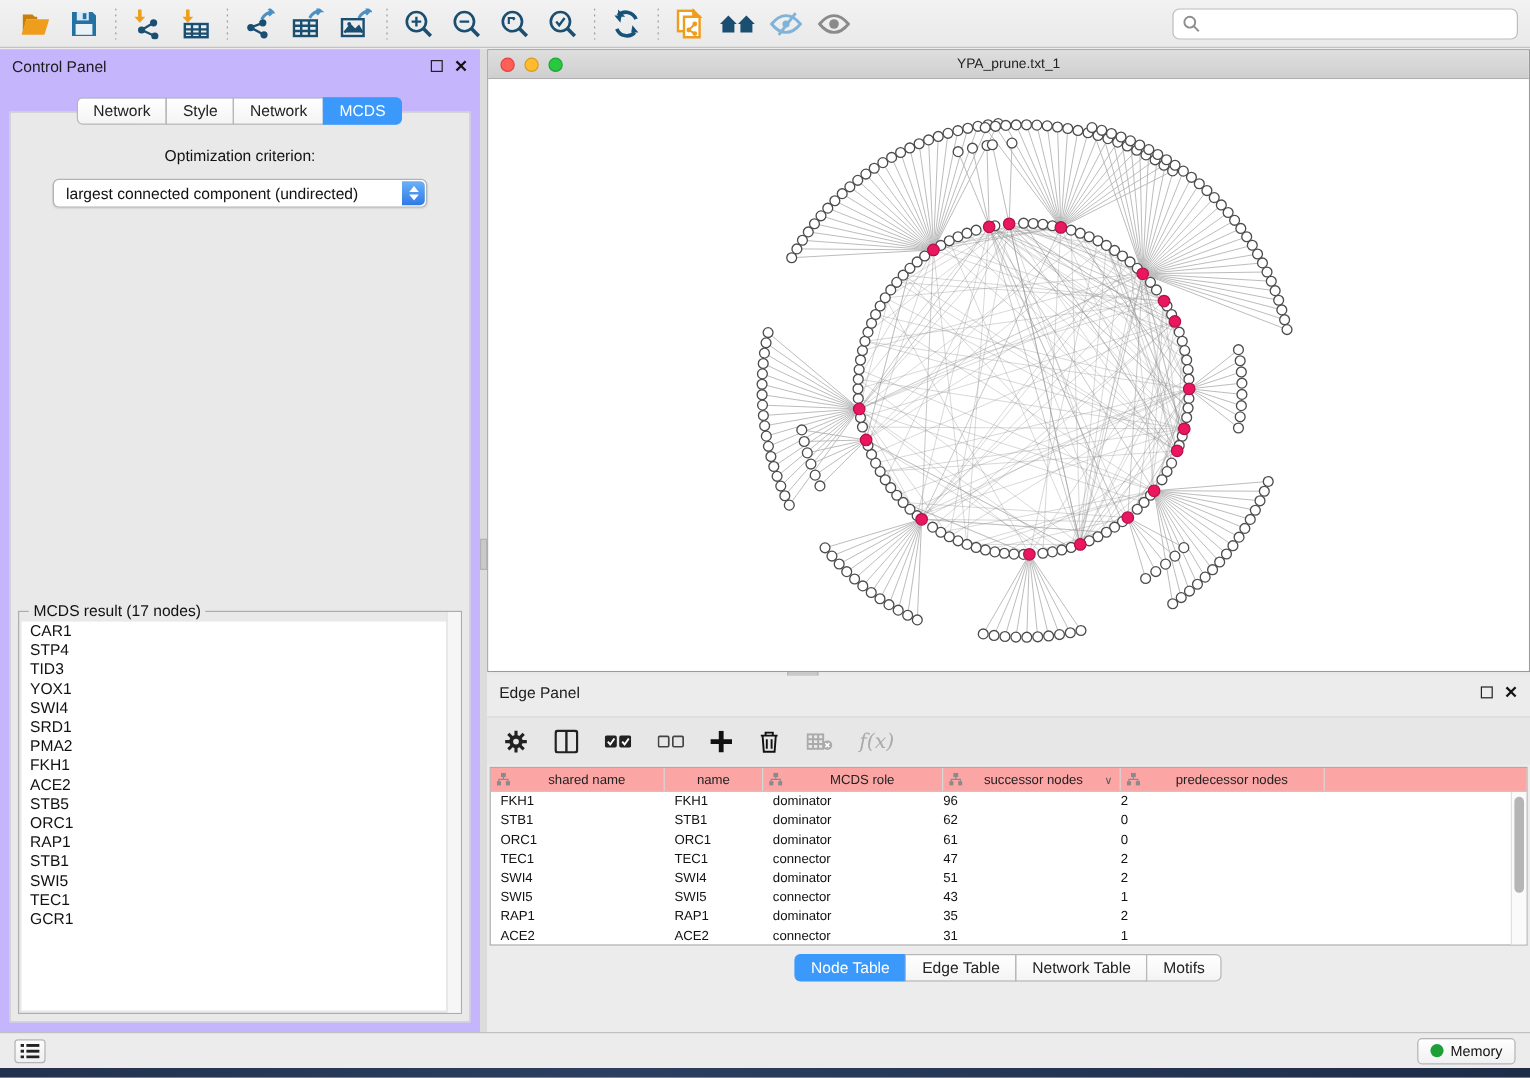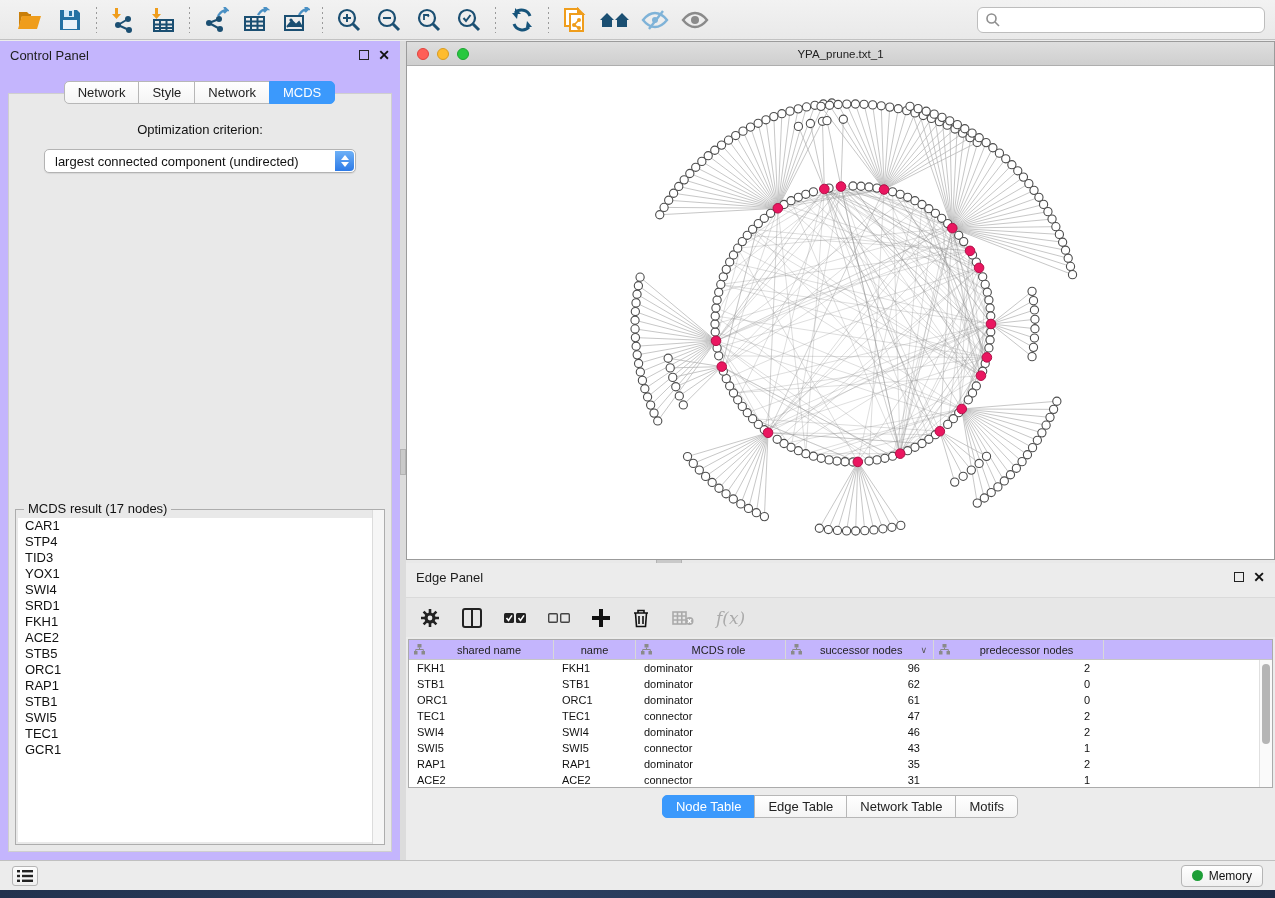--- a/index.html
+++ b/index.html
@@ -85,31 +85,31 @@
   .net-title { position:absolute; left:0; right:0; text-align:center; font-size:11.5px; color:#222; }
   .net-canvas { position:relative; width:100%; height:493px; background:#fff; overflow:hidden; }
 
   
   .table-panel { position:absolute; left:406px; top:563px; right:0; bottom:30px; background:#ececec; }
   .tp-toolbar { margin:6px 0 0 0; height:40px; background:#e7e7e7; border-top:1px solid #dadada;
     display:flex; align-items:center; padding:0 14px; gap:22px; }
   .tp-icon { cursor:pointer; display:flex; align-items:center; }
   .fx-label { font-family:"DejaVu Serif", serif; font-style:italic; font-size:17px; color:#aaa; }
   .table-wrap { position:absolute; left:2px; right:2px; top:76px; bottom:72px; background:#fff; border:1px solid #ababab; }
-  .thead { display:flex; height:20px; background:#c4b5fd; border-bottom:1px solid #c6c6c6; }
+  .thead { display:flex; height:20px; background:#fca5a5; border-bottom:1px solid #c6c6c6; }
   .th { display:flex; align-items:center; border-right:1px solid #d8d8d8; font-size:11px; color:#222;
     position:relative; cursor:pointer; }
   .th .tree-ico { margin-left:5px; }
   .th .lbl { flex:1; text-align:center; padding:0 4px; }
   .th .sort { font-size:9px; color:#555; margin-right:6px; }
   .tbody { position:absolute; top:20px; left:0; right:13px; bottom:0; overflow:hidden; }
   .tr { display:flex; height:16px; cursor:default; }
   .td { font-size:11px; color:#111; line-height:16px; white-space:nowrap; overflow:hidden; }
   .td.txt { padding-left:8px; text-align:left; }
-  .td.num { padding-right:14px; text-align:right; }
+  .td.num { padding-right:14px; }
   .vscroll { position:absolute; top:20px; right:0; bottom:0; width:13px; background:#fafafa; border-left:1px solid #e0e0e0; }
   .vscroll .thumb { position:absolute; top:4px; left:2px; width:8px; height:80px; background:#b5b5b5; border-radius:5px; cursor:pointer; }
   .tp-tabs { position:absolute; left:0; right:0; bottom:42px; display:flex; justify-content:center; }
 
   
   .statusbar { position:absolute; left:0; right:0; bottom:0px; height:30px; top:auto;
     background:#ececec; border-top:1px solid #c0c0c0; display:flex; align-items:center; padding:0 12px; }
   .status-left-btn { width:26px; height:20px; border:1px solid #b5b5b5; background:linear-gradient(#fdfdfd,#efefef);
     border-radius:3px; display:flex; align-items:center; justify-content:center; cursor:pointer; }
   .memory-btn { margin-left:auto; height:22px; padding:0 10px; border:1px solid #b5b5b5; border-radius:4px;
@@ -298,20 +298,21 @@
       </div>
       <div class="groupbox">
         <span class="groupbox-legend">MCDS result (17 nodes)</span>
         <div class="mcds-list" id="mcds-list">
             <div class="mcds-item">CAR1</div>
             <div class="mcds-item">STP4</div>
             <div class="mcds-item">TID3</div>
             <div class="mcds-item">YOX1</div>
             <div class="mcds-item">SWI4</div>
             <div class="mcds-item">SRD1</div>
+            <div class="mcds-item">PMA2</div>
             <div class="mcds-item">FKH1</div>
             <div class="mcds-item">ACE2</div>
             <div class="mcds-item">STB5</div>
             <div class="mcds-item">ORC1</div>
             <div class="mcds-item">RAP1</div>
             <div class="mcds-item">STB1</div>
             <div class="mcds-item">SWI5</div>
             <div class="mcds-item">TEC1</div>
             <div class="mcds-item">GCR1</div>
           </div>
@@ -1086,21 +1087,21 @@
             <div class="td txt" style="width: 145px;">TEC1</div>
             <div class="td txt" style="width: 82px;">TEC1</div>
             <div class="td txt" style="width: 150px;">connector</div>
             <div class="td num" style="width: 148px;">47</div>
             <div class="td num" style="width: 170px;">2</div>
           </div>
           <div class="tr">
             <div class="td txt" style="width: 145px;">SWI4</div>
             <div class="td txt" style="width: 82px;">SWI4</div>
             <div class="td txt" style="width: 150px;">dominator</div>
-            <div class="td num" style="width: 148px;">46</div>
+            <div class="td num" style="width: 148px;">51</div>
             <div class="td num" style="width: 170px;">2</div>
           </div>
           <div class="tr">
             <div class="td txt" style="width: 145px;">SWI5</div>
             <div class="td txt" style="width: 82px;">SWI5</div>
             <div class="td txt" style="width: 150px;">connector</div>
             <div class="td num" style="width: 148px;">43</div>
             <div class="td num" style="width: 170px;">1</div>
           </div>
           <div class="tr">

